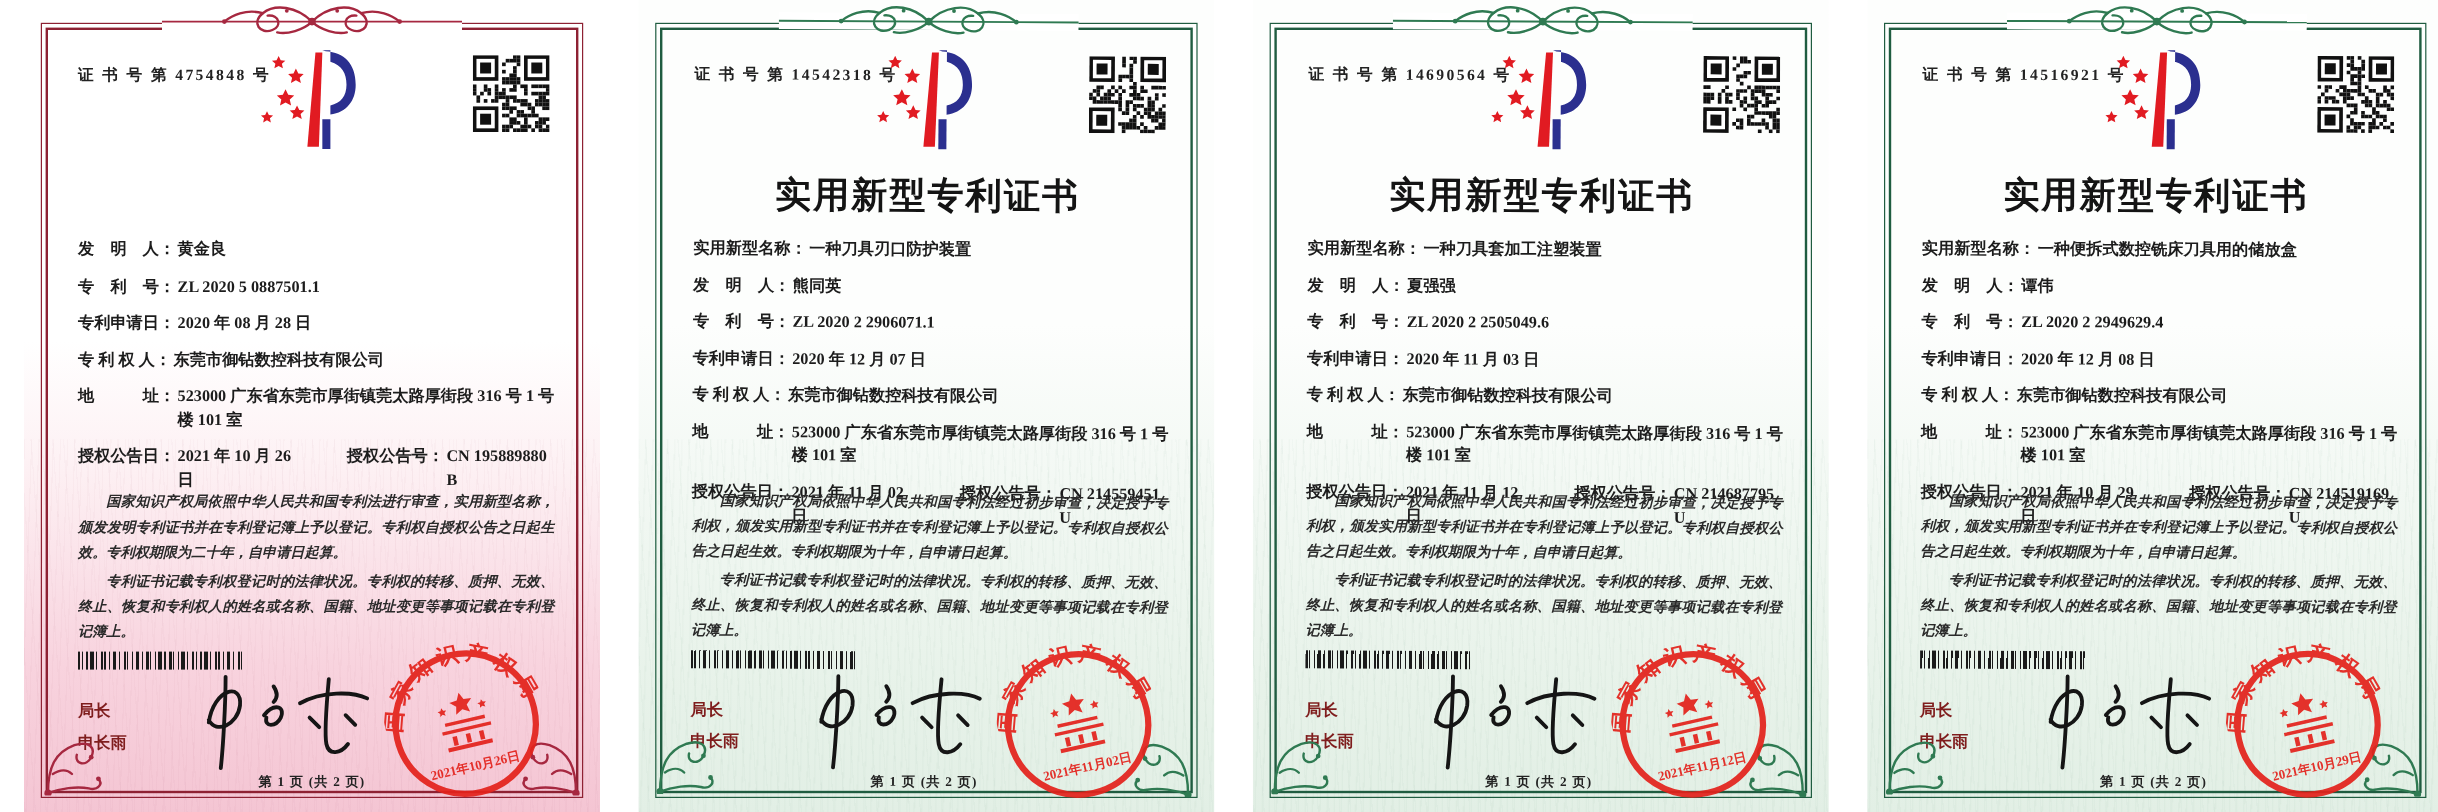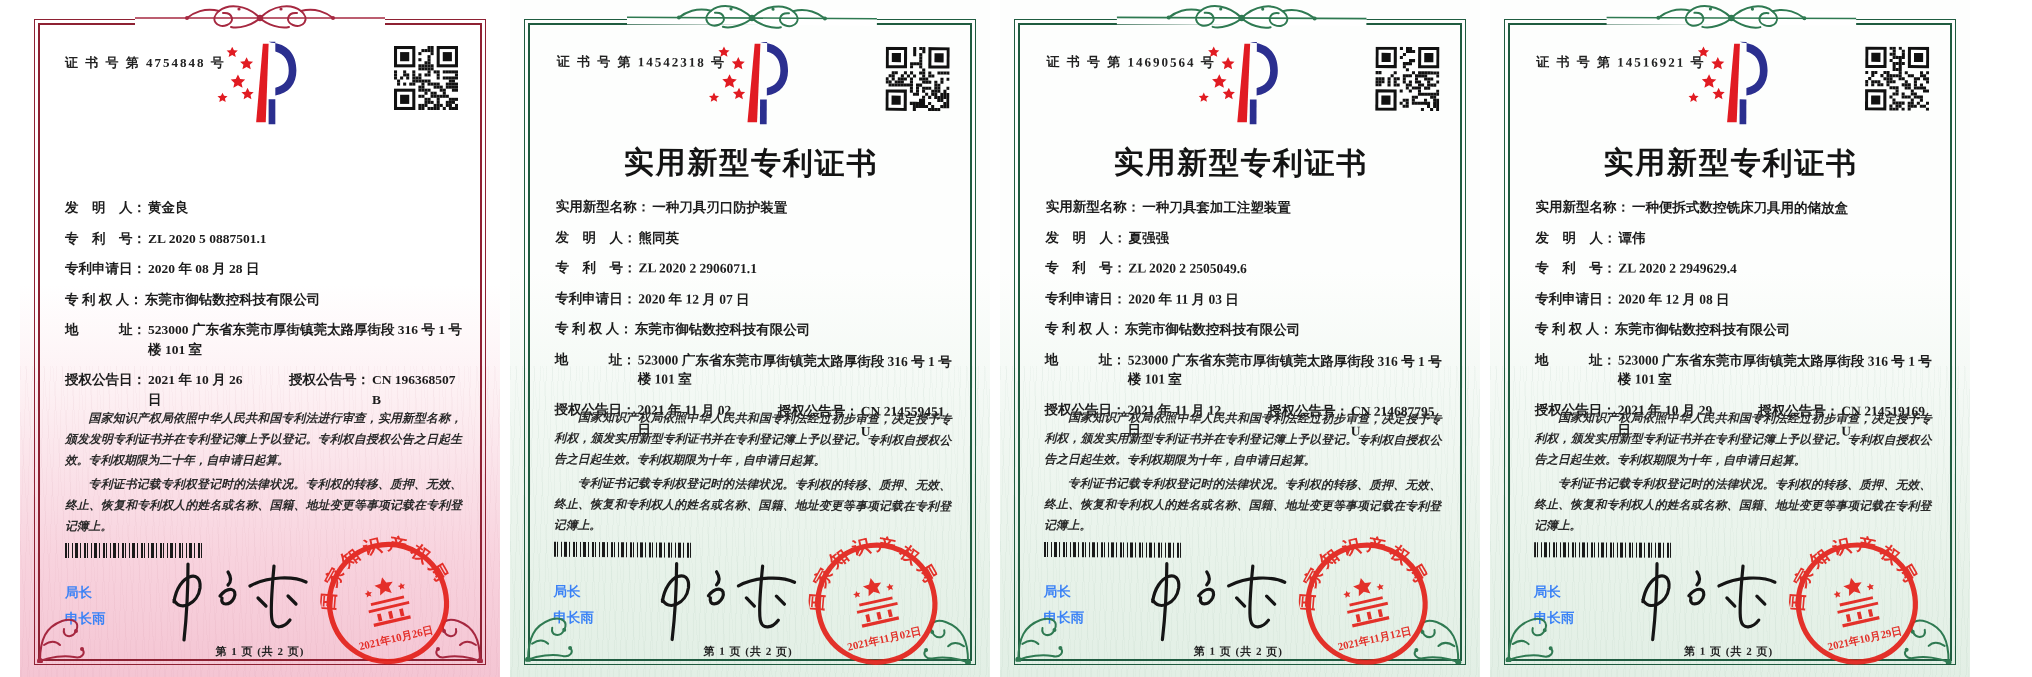--- a/index.html
+++ b/index.html
@@ -1,18 +1,18 @@
 <!DOCTYPE html>
 <html><head>
 <meta charset="utf-8">
 <style>
   * { margin:0; padding:0; box-sizing:border-box; }
   html,body { background:#ffffff; }
   body { width:2032px; height:677px; font-family:"DejaVu Sans", sans-serif; overflow:hidden; }
-  .strip { display:flex; gap:10px; padding:0 20px; width:2032px; height:644px; }
+  .strip { display:flex; gap:32px; padding:0 20px; width:2032px; height:644px; }
 
   .cert { position:relative; width:480px; height:677px; background:#fff; overflow:hidden; flex:0 0 auto; }
   .cert .inner { position:absolute; inset:0; }
   .cert.g2 .inner { transform:rotate(.35deg); }
   .cert.g3 .inner { transform:rotate(.3deg); }
   .cert.g4 .inner { transform:rotate(.25deg); }
 
   
   .tint { position:absolute; inset:0; pointer-events:none; }
   .cert.red .tint { background:linear-gradient(180deg,#fff 0%,#fff 42%,#fdf0f3 58%,#f8d3de 82%,#f4c5d3 100%); }
@@ -53,21 +53,21 @@
 
   .bodyp { position:absolute; left:45px; right:38px; font-size:11.8px; line-height:1.8; color:#2a2a2a;
     text-indent:2em; text-align:justify; font-style:italic; font-weight:600;
     font-family:"Liberation Serif","DejaVu Serif",serif; }
   .bodyp.p1 { top:408px; }
   .bodyp.p2 { top:474px; }
 
   .barcode { position:absolute; top:543px; left:45px; width:138px; height:15px;
     background:repeating-linear-gradient(90deg,#1a1a1a 0 2px,#fff0 2px 3px,#1a1a1a 3px 4px,#fff0 4px 7px,#1a1a1a 7px 8px,#fff0 8px 10px,#1a1a1a 10px 13px,#fff0 13px 15px,#1a1a1a 15px 16px,#fff0 16px 19px); }
 
-  .director { position:absolute; top:580px; left:45px; font-size:13.5px; font-weight:700; color:#3b82f6;
+  .director { position:absolute; top:580px; left:45px; font-size:13.5px; font-weight:700; color:#7f1d1d;
     line-height:1.9; font-family:"Liberation Serif","DejaVu Serif",serif; }
   .sig { position:absolute; top:552px; left:138px; }
 
   .seal { position:absolute; top:536px; right:46px; width:132px; height:134px; transform:rotate(-13deg); z-index:4; opacity:.93; }
   .footer { position:absolute; bottom:18px; left:0; width:100%; text-align:center; font-size:11px; font-weight:700;
     color:#222; letter-spacing:1px; font-family:"Liberation Serif","DejaVu Serif",serif; }
 </style>
 </head>
 <body>
 
@@ -285,21 +285,21 @@
           <span class="lab">地　　　址：</span>
           <span class="val">523000 广东省东莞市厚街镇莞太路厚街段 316 号 1 号楼 101 室</span>
         </div>
         <div class="row grant">
           <span class="pair">
             <span class="lab">授权公告日：</span>
             <span class="val">2021 年 10 月 26 日</span>
           </span>
           <span class="pair">
             <span class="lab">授权公告号：</span>
-            <span class="val">CN 196368507 B</span>
+            <span class="val">CN 195889880 B</span>
           </span>
         </div>
       </div>
 
       <p class="bodyp p1">国家知识产权局依照中华人民共和国专利法进行审查，实用新型名称，颁发发明专利证书并在专利登记簿上予以登记。专利权自授权公告之日起生效。专利权期限为二十年，自申请日起算。</p>
       <p class="bodyp p2">专利证书记载专利权登记时的法律状况。专利权的转移、质押、无效、终止、恢复和专利权人的姓名或名称、国籍、地址变更等事项记载在专利登记簿上。</p>
 
       <div class="barcode"></div>
 
       <div class="director">

